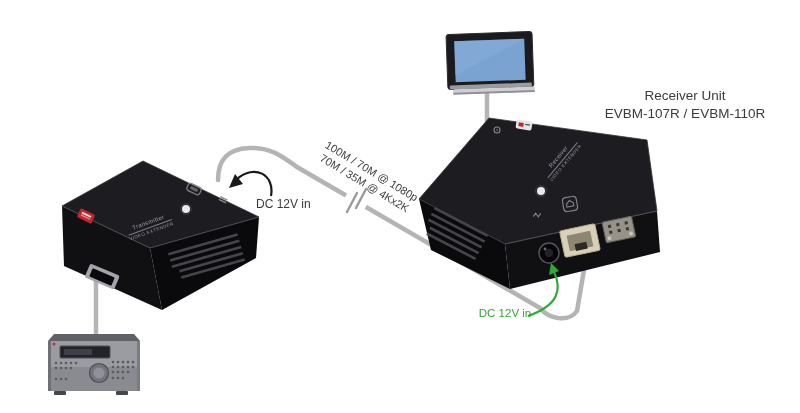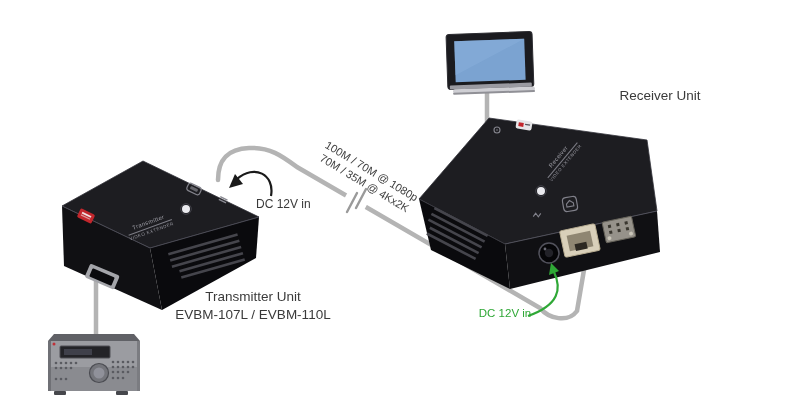--- a/index.html
+++ b/index.html
@@ -196,28 +196,25 @@
       <rect x="54" y="391" width="12" height="4" rx="1" fill="#46474c"></rect>
       <rect x="116" y="391" width="12" height="4" rx="1" fill="#46474c"></rect>
     </g>
 
     <g>
       <path d="M 554,272 C 562,289 559,305 528,316" fill="none" stroke="#2fa836" stroke-width="2.2"></path>
       <polygon points="551,263 559,271 549,275" fill="#2fa836"></polygon>
     </g>
   </svg>
 
-  <div class="lbl unit-label" style="left:555px;top:87px;width:210px;">
+  <div class="lbl unit-label" style="left:580px;top:87px;width:210px;">
     <div>Receiver Unit</div>
-  </div>
-
-  <div class="lbl unit-label" style="left:148px;top:288px;width:210px;">
-    <div>Transmitter Unit</div>
-    <div>EVBM-107L / EVBM-110L</div>
-  </div>
+    <div>EVBM-107R / EVBM-110R</div>
+  </div>
+
 
   <div class="lbl cable-label" style="left:293px;top:163px;width:150px;">
     <div>100M / 70M @ 1080p</div>
     <div>70M / 35M @ 4Kx2K</div>
   </div>
 
   <div class="lbl dc-label" style="left:256px;top:197px;">DC 12V in</div>
 
   <div class="lbl green-label" style="left:455px;top:306px;width:100px;">
     <div>DC 12V in</div>

